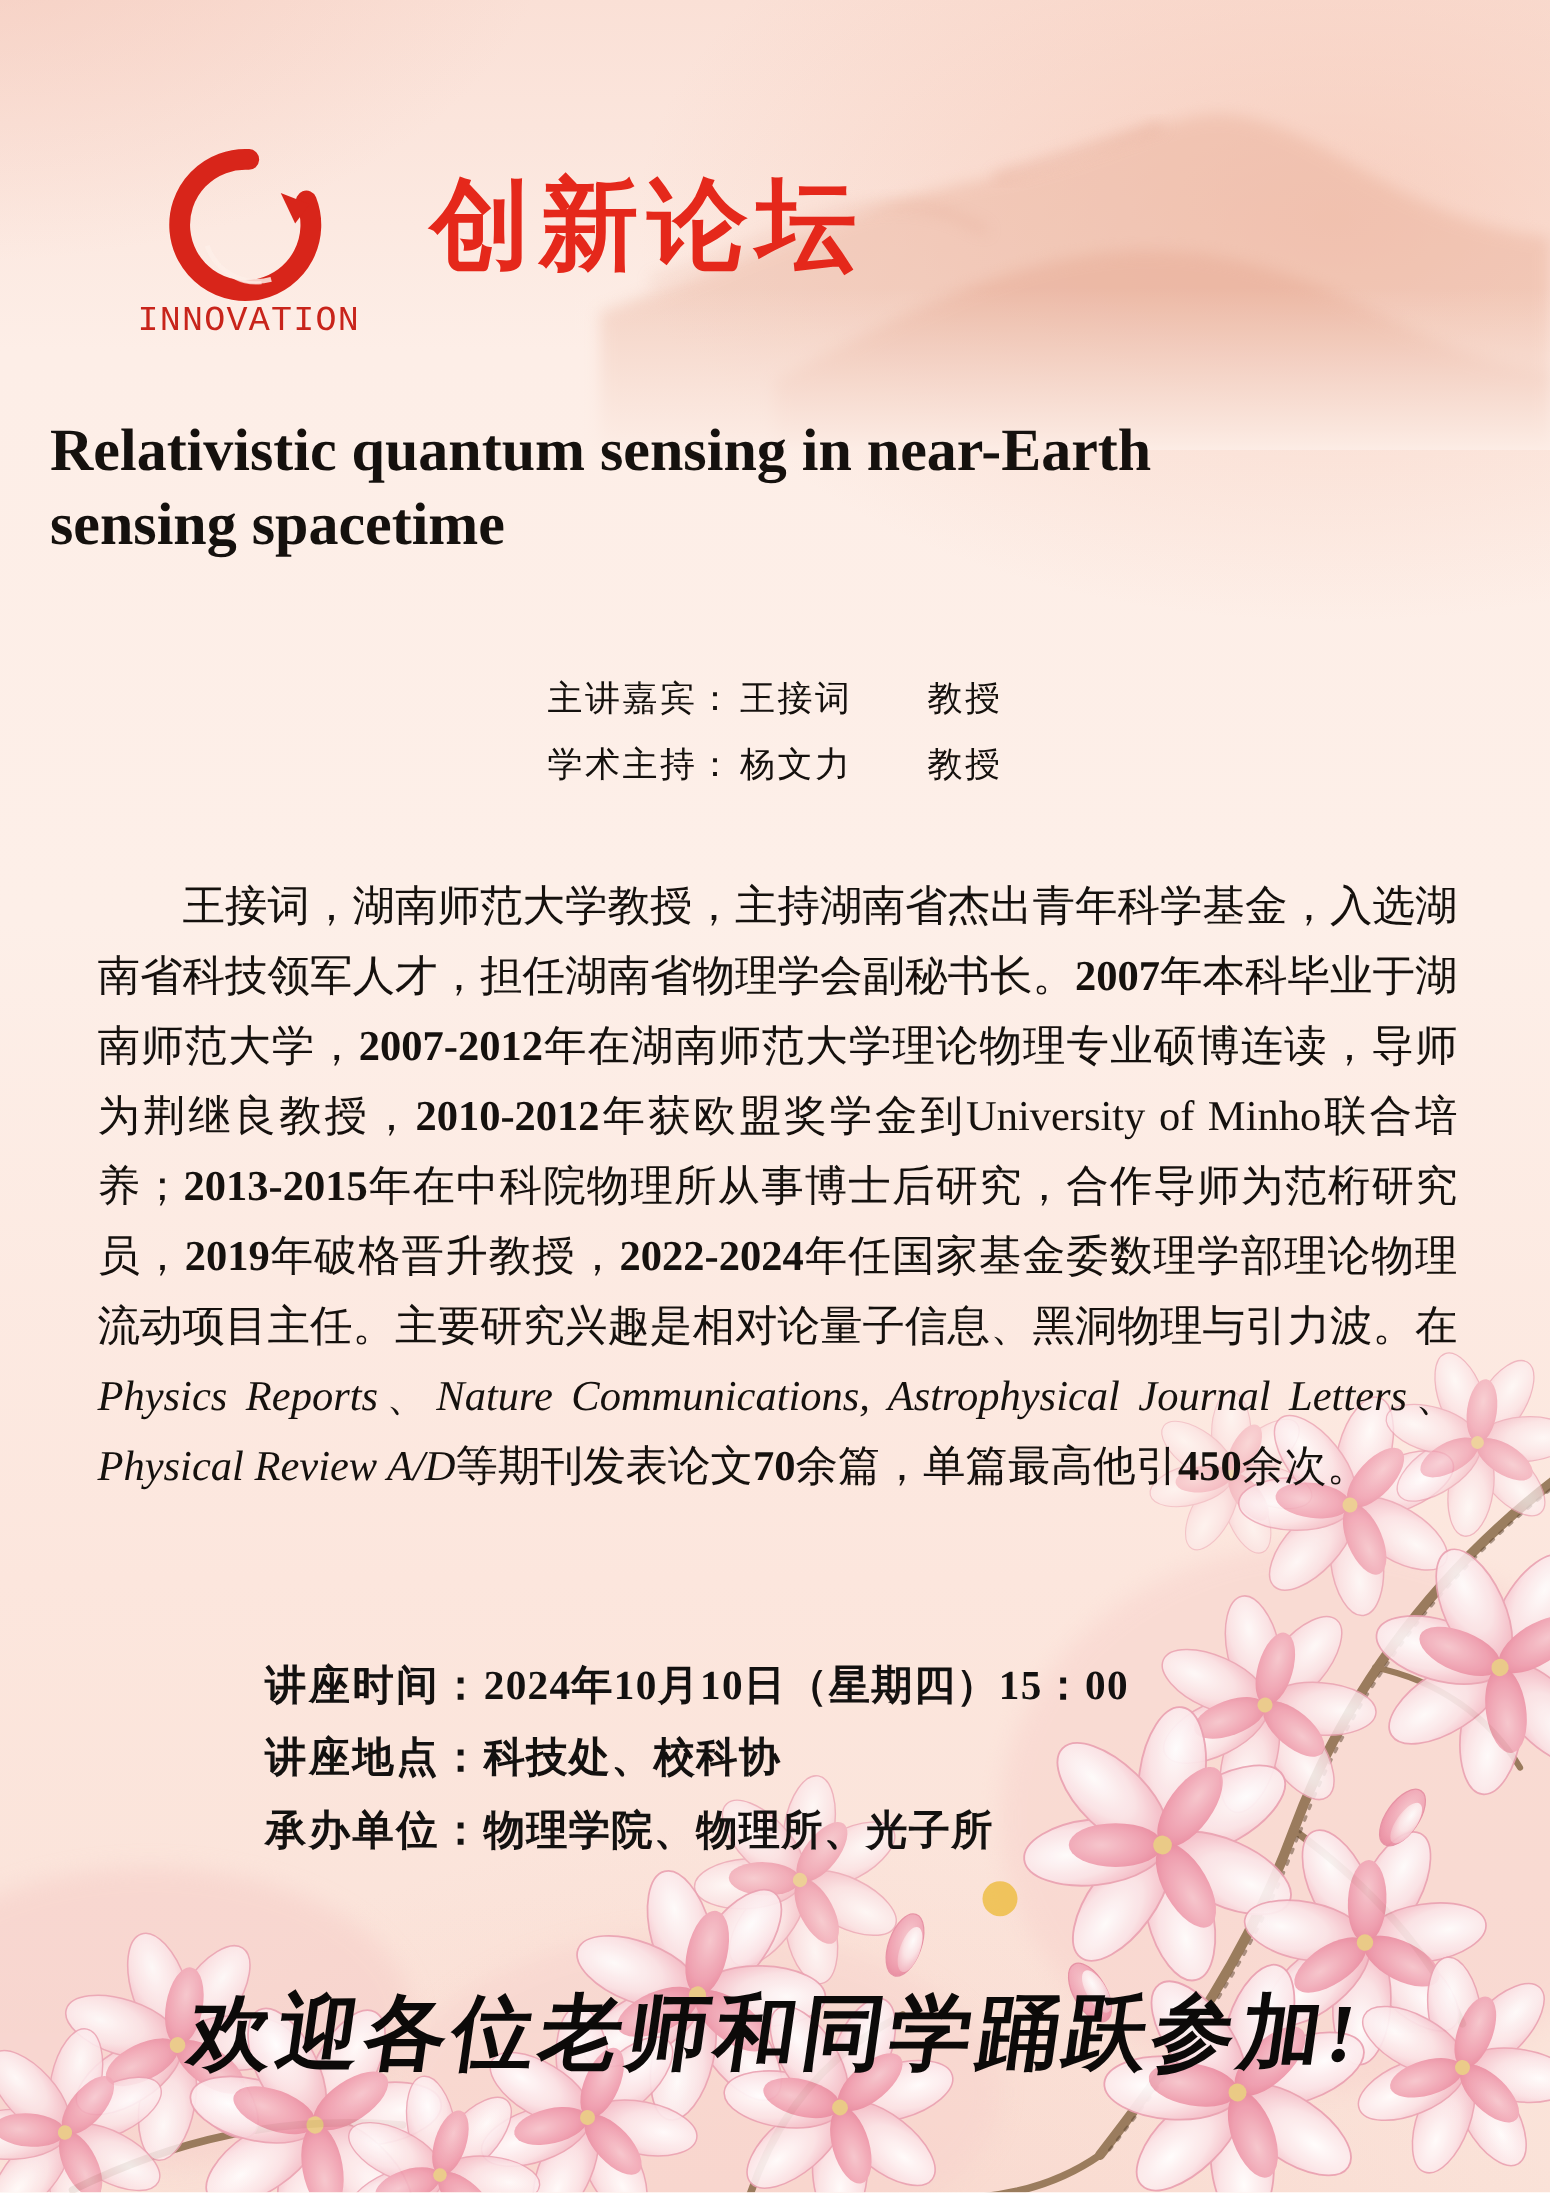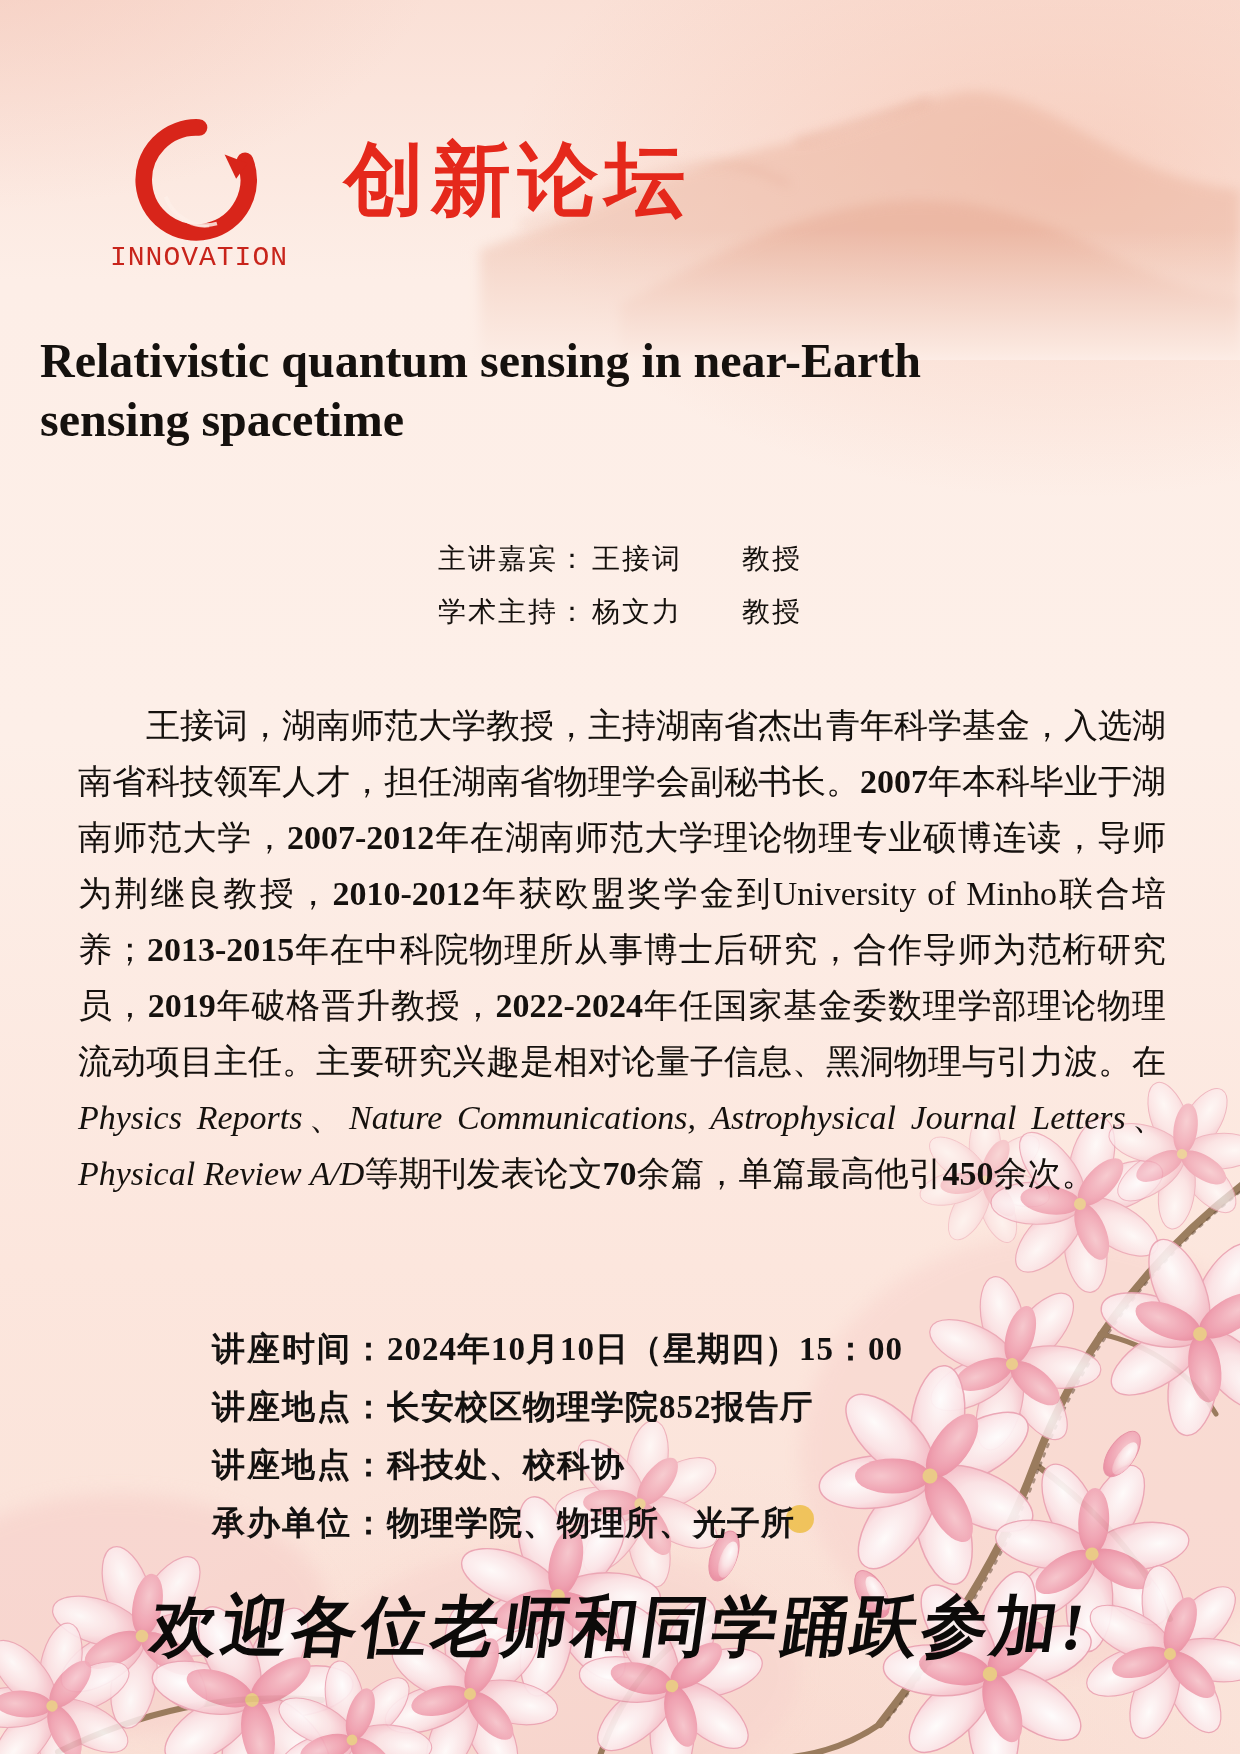--- a/index.html
+++ b/index.html
@@ -179,23 +179,20 @@
       </div>
     </div>
 
     <p class="bio" style="margin:0;"><span>王接词，湖南师范大学教授，主持湖南省杰出青年科学基金，入选湖南省科技领军人才，担任湖南省物理学会副秘书长。</span><span class="bd">2007</span><span>年本科毕业于湖南师范大学，</span><span class="bd">2007-2012</span><span>年在湖南师范大学理论物理专业硕博连读，导师为荆继良教授，</span><span class="bd">2010-2012</span><span>年获欧盟奖学金到University of Minho联合培养；</span><span class="bd">2013-2015</span><span>年在中科院物理所从事博士后研究，合作导师为范桁研究员，</span><span class="bd">2019</span><span>年破格晋升教授，</span><span class="bd">2022-2024</span><span>年任国家基金委数理学部理论物理流动项目主任。主要研究兴趣是相对论量子信息、黑洞物理与引力波。在</span><span class="it">Physics Reports</span><span>、</span><span class="it">Nature Communications, Astrophysical Journal Letters</span><span>、</span><span class="it">Physical Review A/D</span><span>等期刊发表论文</span><span class="bd">70</span><span>余篇，单篇最高他引</span><span class="bd">450</span><span>余次。</span></p>
 
     <div class="details">
       <div class="detail-row">
         <span class="detail-label">讲座时间：</span><span class="detail-value">2024年10月10日（星期四）15：00</span>
       </div>
       <div class="detail-row">
-        <span class="detail-label">讲座地点：</span><span class="detail-value">长安校区物理学院852报告厅</span>
-      </div>
-      <div class="detail-row">
         <span class="detail-label">讲座地点：</span><span class="detail-value">科技处、校科协</span>
       </div>
       <div class="detail-row">
         <span class="detail-label">承办单位：</span><span class="detail-value">物理学院、物理所、光子所</span>
       </div>
     </div>
 
     <div class="welcome">欢迎各位老师和同学踊跃参加!</div>
 
   </div>

